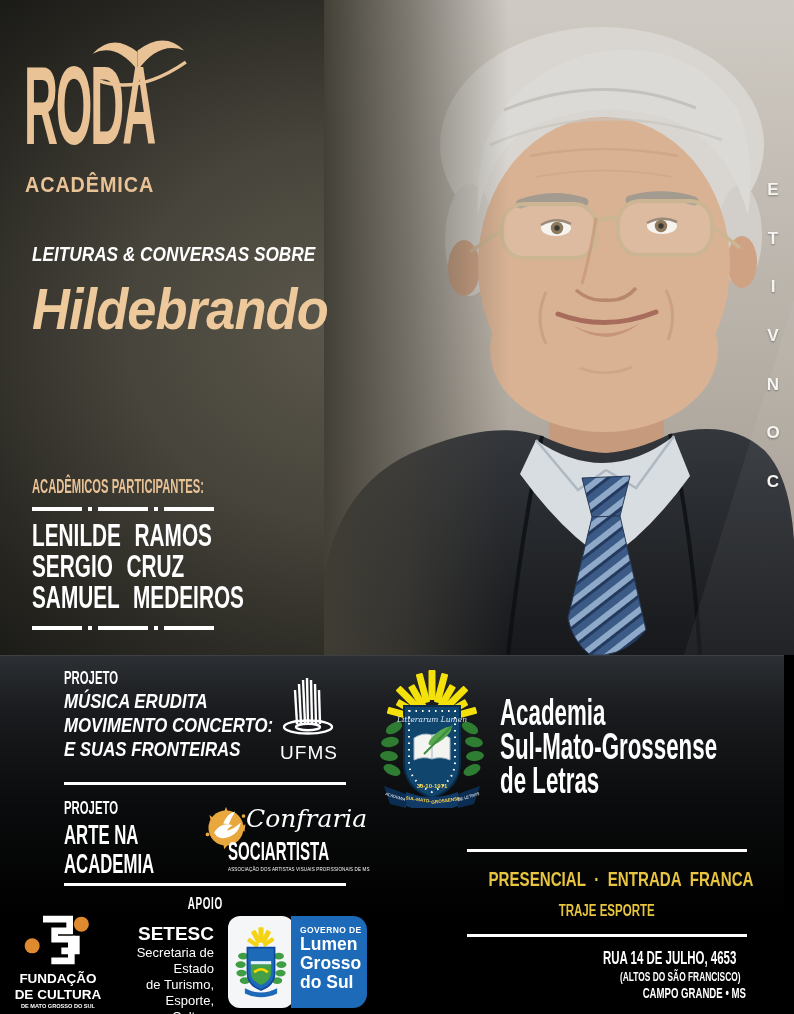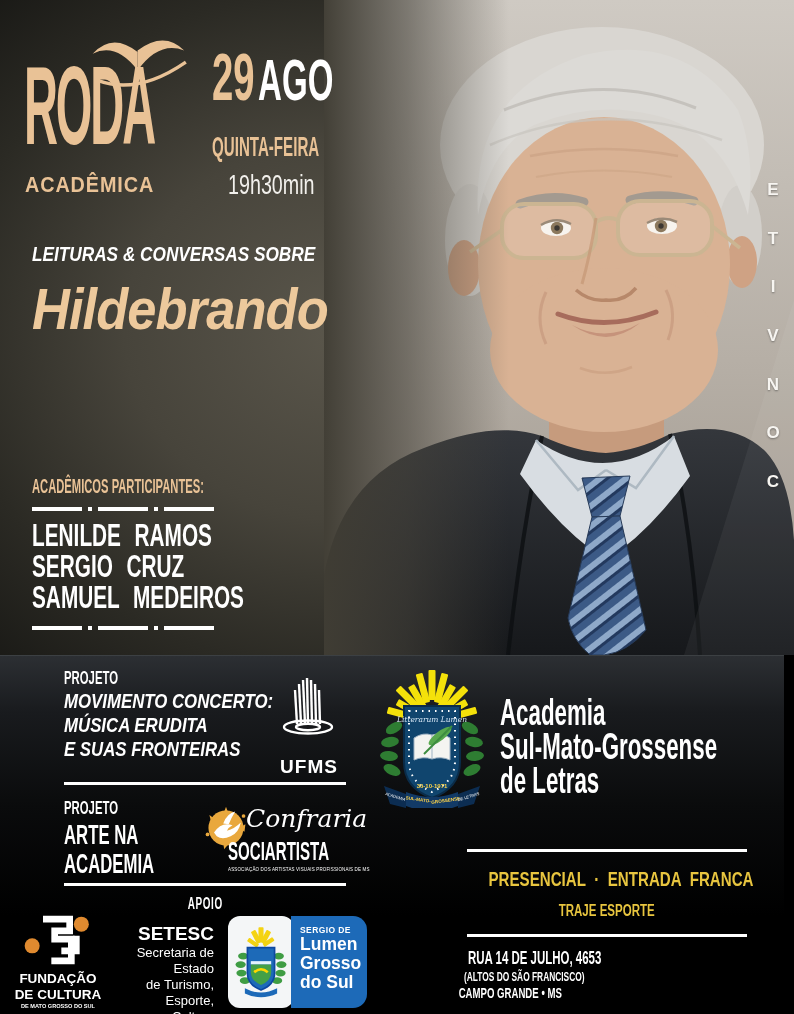--- a/index.html
+++ b/index.html
@@ -54,21 +54,21 @@
   .bottom {
     position:absolute; left:0; top:655px; width:784px; height:359px;
     background: linear-gradient(180deg, #2c2f33 0px, #191b1e 55px, #0a0b0c 150px, #000 260px);
     border-top:1px solid #3c4043;
   }
   .wline { position:absolute; height:3px; background:#fff; }
   .proj1text { position:absolute; left:64px; top:12px; color:#fff; }
   .proj-label { font-weight:bold; font-size:18px; }
   .proj1text .iline { font-style:italic; font-weight:bold; font-size:21px; line-height:24px; }
   .ufms { position:absolute; left:278px; top:18px; width:62px; text-align:center; color:#fff; }
-  .ufms-label { font-size:19px; font-weight:bold; letter-spacing:1px; margin-top:16px; }
+  .ufms-label { font-size:19px; font-weight:normal; letter-spacing:1px; margin-top:2px; }
 
   .proj2text { position:absolute; left:64px; top:142px; color:#fff; }
   .proj2text .bline { font-weight:bold; font-size:27px; line-height:26px; margin-top:3px; }
 
   .confraria { position:absolute; left:202px; top:146px; width:146px; height:82px; color:#fff; }
   .conf-icon { position:absolute; left:0; top:2px; width:48px; height:48px; }
   .conf-script { position:absolute; left:44px; top:2px; font-family:"DejaVu Serif", serif; font-style:italic; font-size:25px; }
   .conf-name { position:absolute; left:26px; top:34px; font-weight:bold; font-size:26px; }
   .conf-tag { position:absolute; left:26px; top:64px; font-size:5.6px; letter-spacing:.2px; }
 
@@ -86,21 +86,21 @@
   .gov-emblem { width:66px; height:92px; background:#f4f6f7; border-radius:12px; display:flex; align-items:center; justify-content:center; }
   .gov-text { width:76px; height:92px; margin-left:-3px; background:#1d6ab8; border-radius:0 14px 14px 0; color:#fff; padding:9px 0 0 9px; box-sizing:border-box; }
   .gov-kicker { font-size:8.5px; font-weight:bold; letter-spacing:.4px; }
   .gov-big { font-size:17.5px; font-weight:bold; line-height:19px; }
 
   .academia-row { position:absolute; left:380px; top:10px; display:flex; color:#fff; }
   .academia-text { margin-left:16px; margin-top:30px; font-weight:bold; font-size:36px; line-height:34px; }
 
   .entry { position:absolute; left:437px; top:211px; width:340px; text-align:center; color:#e8c53f; font-weight:bold; font-size:21px; word-spacing:6px; }
   .dress { position:absolute; left:437px; top:246px; width:340px; text-align:center; color:#e8c53f; font-weight:bold; font-size:16px; }
-  .addr { position:absolute; left:427px; width:340px; text-align:left; color:#fff; font-weight:bold; }
+  .addr { position:absolute; left:437px; width:340px; text-align:right; color:#fff; font-weight:bold; }
   .addr1 { top:291px; font-size:18.5px; }
   .addr2 { top:313px; font-size:13.5px; }
   .addr3 { top:328px; font-size:15.5px; }
 </style>
 </head>
 <body>
 
 <div class="poster">
 
   <div class="top">
@@ -208,27 +208,20 @@
     <div class="roda">
       <svg class="roda-book" viewBox="0 0 125 75">
         <path d="M14,62 Q62,80 120,40" stroke="#e9c296" stroke-width="4" fill="none"></path>
         <path d="M62,50 Q36,16 8,30 Q32,4 62,28 Z" fill="#e9c296"></path>
         <path d="M62,50 Q88,14 118,26 Q94,2 62,26 Z" fill="#e9c296"></path>
       </svg>
       <div class="roda-title sq" style="--sx:.42">RODA</div>
       <div class="roda-sub sq" style="--sx:.9">ACADÊMICA</div>
     </div>
 
-    <div class="datetime">
-      <div class="dt-row1 sq" style="--sx:.58">
-        <span class="dt-day">29</span><span class="dt-month">AGO</span>
-      </div>
-      <div class="dt-weekday"><span class="sq" style="--sx:.56">QUINTA-FEIRA</span></div>
-      <div class="dt-time"><span class="sq" style="--sx:.73">19h30min</span></div>
-    </div>
 
     <div class="headline">
       <div class="kicker"><span class="sq" style="--sx:.82">LEITURAS &amp; CONVERSAS SOBRE</span></div>
       <div class="name-block">
         <div class="name"><span class="sq" style="--sx:.92">Hildebrando</span></div>
       </div>
     </div>
 
     <div class="participants">
       <div class="heading"><span class="sq" style="--sx:.56">ACADÊMICOS PARTICIPANTES:</span></div>
@@ -249,22 +242,22 @@
           <span class="dot"></span>
           <span class="seg"></span>
       </div>
     </div>
   </div>
 
   <div class="bottom">
 
     <div class="proj1text">
       <div class="proj-label"><span class="sq" style="--sx:.63">PROJETO</span></div>
+      <div class="iline"><span class="sq" style="--sx:.8">MÚSICA ERUDITA</span></div>
       <div class="iline"><span class="sq" style="--sx:.8">MOVIMENTO CONCERTO:</span></div>
-      <div class="iline"><span class="sq" style="--sx:.8">MÚSICA ERUDITA</span></div>
       <div class="iline"><span class="sq" style="--sx:.8">E SUAS FRONTEIRAS</span></div>
     </div>
 
     <div class="ufms">
       <svg width="60" height="62" viewBox="0 0 60 62">
         <g stroke="#fff" stroke-width="2.4" fill="none">
           <line x1="16" y1="16" x2="18" y2="50"></line>
             <line x1="20" y1="10" x2="22" y2="50"></line>
           <line x1="24" y1="6" x2="26" y2="50"></line>
             <line x1="28" y1="4" x2="29" y2="50"></line>
@@ -347,21 +340,21 @@
               <ellipse cx="52" cy="67" rx="6" ry="4"></ellipse>
           </g>
           <path d="M17,28 H49 V58 Q49,72 33,78 Q17,72 17,58 Z" fill="#1d6ab8" stroke="#0d47a1" stroke-width="2"></path>
           <rect x="21" y="44" width="24" height="4" fill="#e3f2fd"></rect>
           <path d="M21,48 H45 V57 Q45,67 33,72 Q21,67 21,57 Z" fill="#43a047"></path>
           <path d="M25,57 Q33,50 41,57" stroke="#ffd600" stroke-width="3" fill="none"></path>
           <path d="M14,76 Q33,86 52,76 L52,82 Q33,91 14,82 Z" fill="#1d6ab8"></path>
         </svg>
       </div>
       <div class="gov-text">
-        <div class="gov-kicker">SERGIO DE</div>
+        <div class="gov-kicker">GOVERNO DE</div>
         <div class="gov-big">Lumen</div>
         <div class="gov-big">Grosso</div>
         <div class="gov-big">do Sul</div>
       </div>
     </div>
 
     <div class="academia-row">
       <svg width="104" height="142" viewBox="0 0 104 142">
         <g fill="#f4e10a">
           <rect x="48.5" y="10" width="7" height="28" rx="1" transform="rotate(-75 52 56)"></rect>

